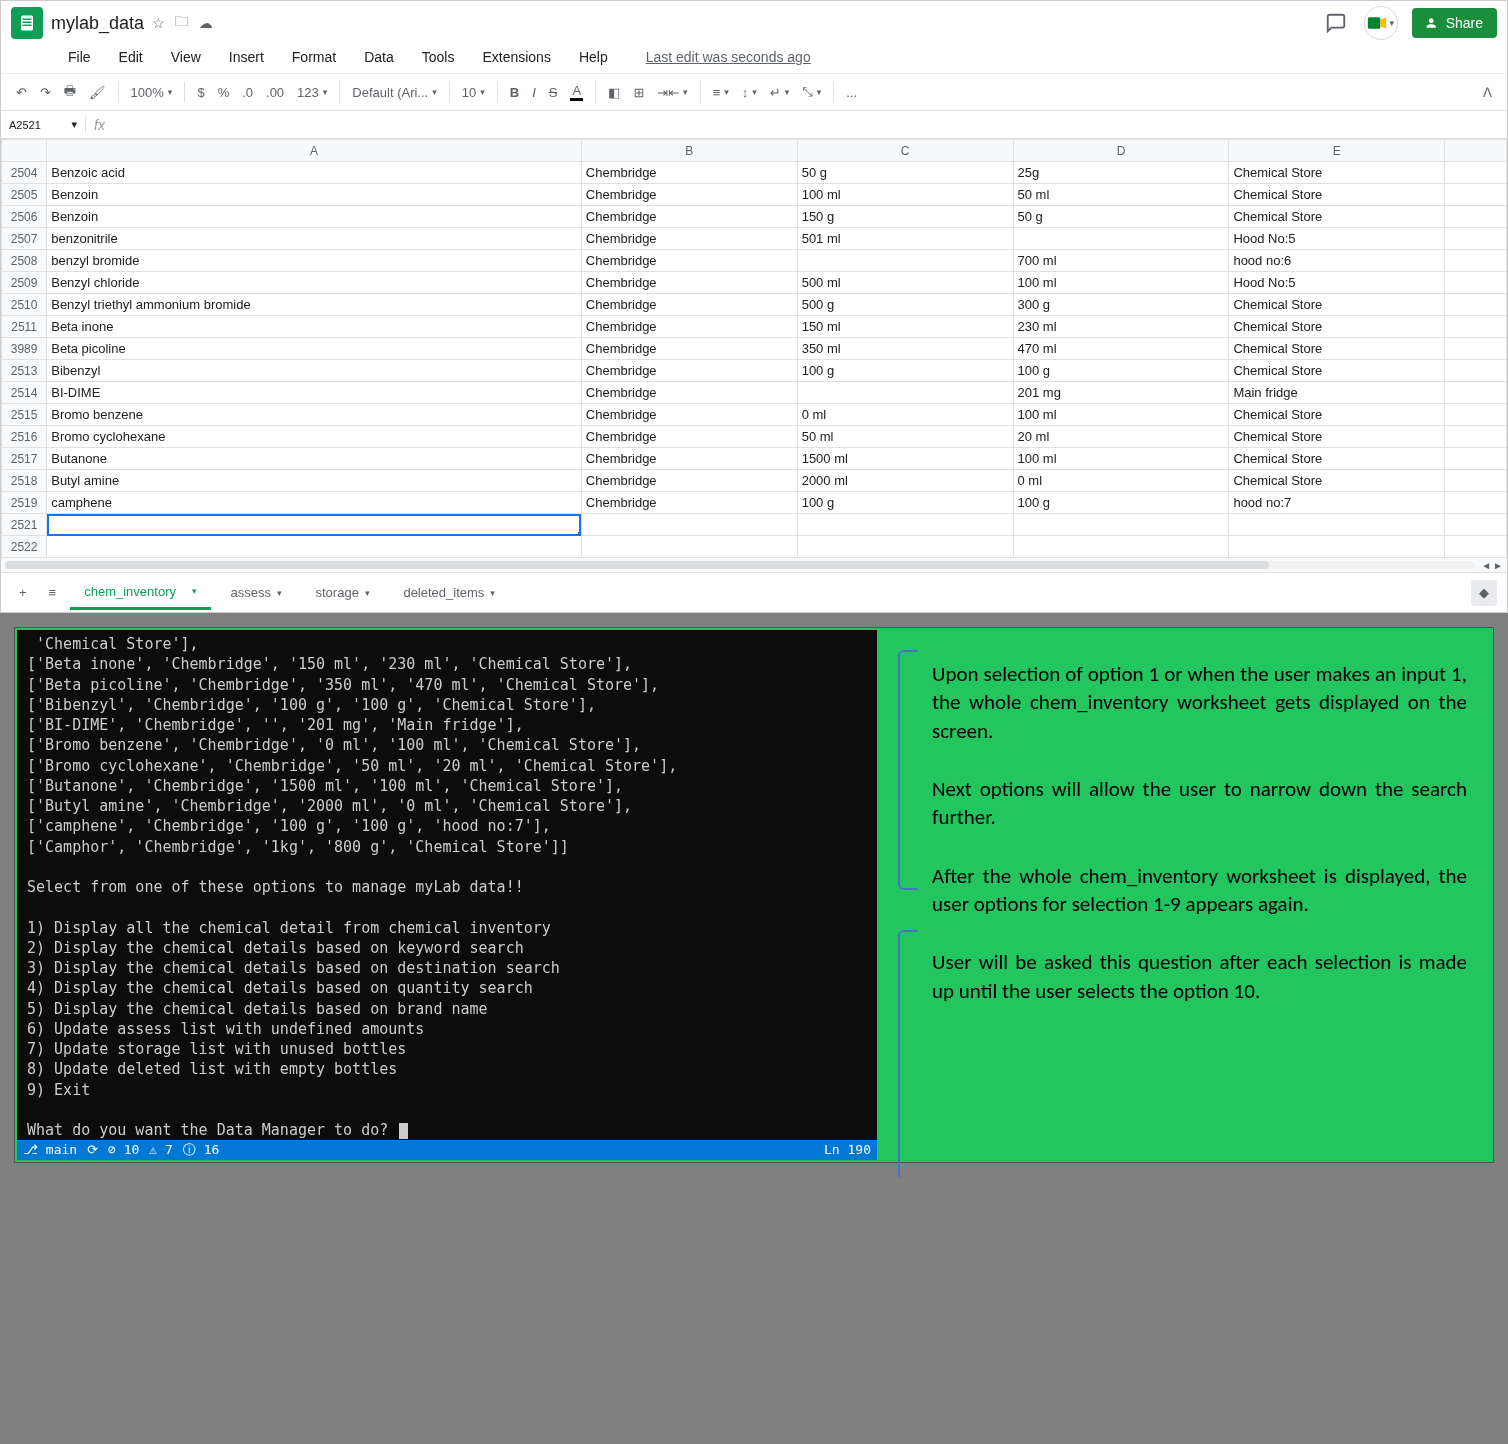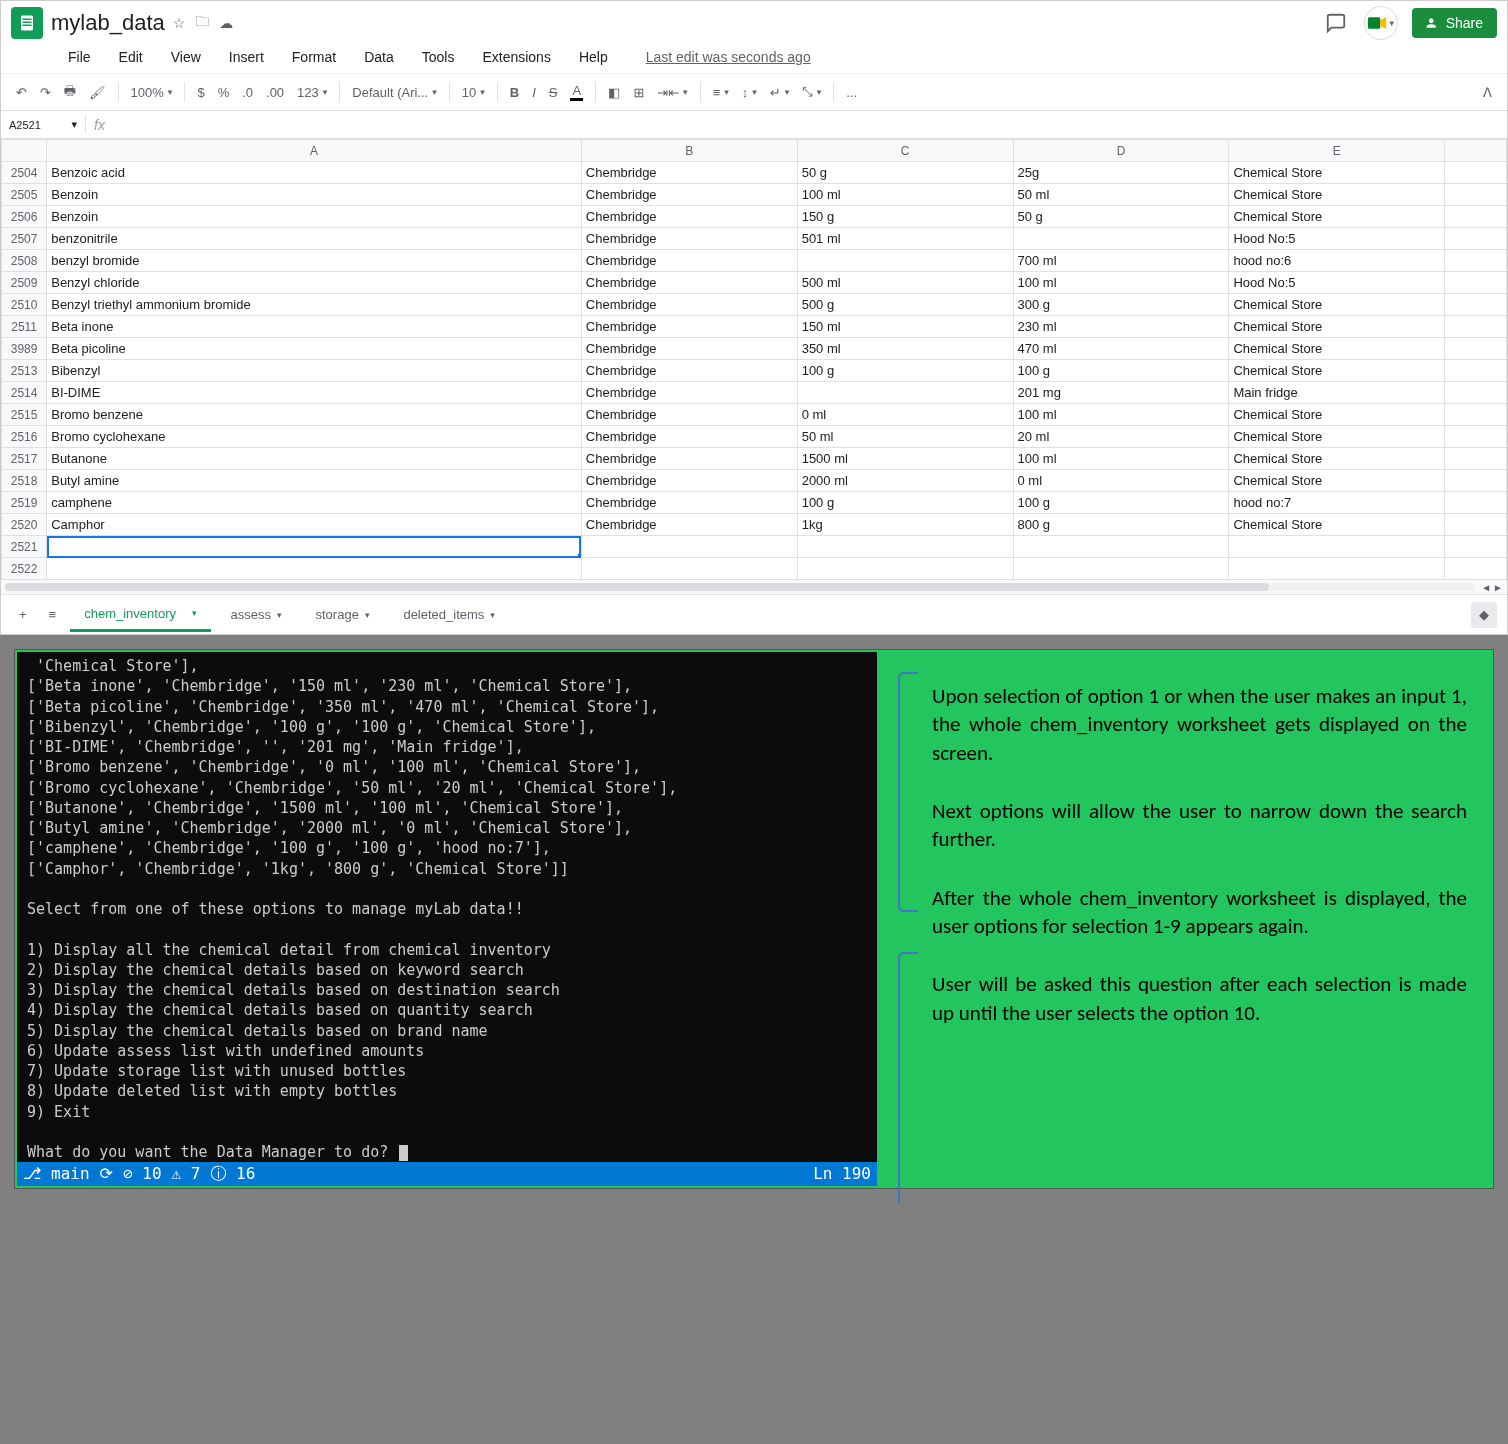--- a/index.html
+++ b/index.html
@@ -3,21 +3,21 @@
 <meta charset="utf-8">
 <style>
   * { box-sizing: border-box; margin: 0; padding: 0; }
   body { font-family: Arial, sans-serif; background: #808080; width: 1508px; }
   
   
   .sheets-app { background: #fff; border: 1px solid #ccc; }
   .titlebar { display: flex; align-items: center; padding: 6px 10px; height: 44px; gap: 8px; }
   .docs-icon { width: 32px; height: 32px; background: #0f9d58; border-radius: 4px; display: flex; align-items: center; justify-content: center; }
   .docs-icon svg { width: 18px; height: 22px; }
-  .doc-title { font-size: 22px; color: #202124; font-weight: 400; }
+  .doc-title { font-size: 18px; color: #202124; font-weight: 400; }
   .title-icons { display: flex; gap: 10px; color: #5f6368; font-size: 14px; align-items: center; }
   .title-icons span { cursor: pointer; }
   .titlebar-right { margin-left: auto; display: flex; align-items: center; gap: 14px; }
   .comment-icon, .meet-icon { width: 28px; height: 28px; display:flex; align-items:center; justify-content:center; color:#5f6368; cursor:pointer;}
   .meet-badge { width: 34px; height: 34px; border-radius: 50%; border:1px solid #dadce0; display:flex; align-items:center; justify-content:center; position:relative;}
   .share-btn { background: #1a8e3c; color: #fff; padding: 7px 14px; border-radius: 4px; font-size: 14px; font-weight: 500; display:flex; align-items:center; gap:6px; cursor:pointer;}
   
   .menubar { display: flex; align-items: center; gap: 14px; padding: 0 48px 4px 60px; font-size: 14px; color: #202124; }
   .menubar span { padding: 4px 7px; cursor: pointer; border-radius: 3px; }
   .last-edit { color: #5f6368; text-decoration: underline; margin-left: 10px; cursor:pointer;}
@@ -52,21 +52,21 @@
   .sheet-tabs .tab-btn{padding:4px 8px; cursor:pointer;}
   .sheet-tab { padding: 8px 14px; cursor:pointer; display:flex; align-items:center; gap:6px; border-radius: 3px 3px 0 0;}
   .sheet-tab.active { color:#0f9d58; border-bottom: 3px solid #0f9d58; font-weight:500;gap:16px;}
   .sheet-tab .dd{font-size:9px;}
   .explore-btn{margin-left:auto; width:26px; height:26px; background:#e8eaed; border-radius:3px; display:flex; align-items:center; justify-content:center;}
   
   
   .composite { display:flex; margin: 14px 14px; gap: 25px; border:1px solid #555; padding:2px; background:#22c55e;}
   .terminal { background:#0c0c0c; color:#ccc; font-family: 'Consolas', monospace; font-size: 15px; line-height: 1.35; padding: 4px 10px 0 10px; width: 860px; white-space: pre; overflow:hidden;}
   .terminal .cursor { display:inline-block; width:9px; height:16px; background:#ccc; vertical-align:text-bottom; margin-left:2px;}
-  .statusbar{ background:#0078d4; color:#fff; font-family:'Consolas',monospace; font-size:16px; padding:1px 6px; display:flex; gap:10px; align-items:center; margin:0 -10px;}
+  .statusbar{ background:#0078d4; color:#fff; font-family:'Consolas',monospace; font-size:13px; padding:1px 6px; display:flex; gap:10px; align-items:center; margin:0 -10px;}
   .statusbar .warn{color:#fff;}
   .statusbar .right{margin-left:auto;}
   
   .annotations { flex:1; position:relative; padding: 30px 24px 10px 30px;}
   .ann-block { font-family: 'Calibri', Arial, sans-serif; font-size: 21px; color:#000; line-height:1.35; text-align: justify; margin-bottom: 30px;}
   .brace { position:absolute; left:-4px; width:20px; border-left:2px solid #4472c4; border-top:2px solid #4472c4; border-bottom:2px solid #4472c4; border-radius: 6px 0 0 6px;}
   .brace1{ top:20px; height:240px;}
   .brace2{ top:300px; height:280px;}
 </style>
 </head>
@@ -350,29 +350,20 @@
           <tr>
             <td class="rowhdr">2519</td>
     <td class="">camphene</td>
     <td>Chembridge</td>
     <td>100 g</td>
     <td>100 g</td>
     <td>hood no:7</td>
     <td></td>
           </tr>
           <tr>
-            <td class="rowhdr">2520</td>
-    <td class="">Camphor</td>
-    <td>Chembridge</td>
-    <td>1kg</td>
-    <td>800 g</td>
-    <td>Chemical Store</td>
-    <td></td>
-          </tr>
-          <tr>
             <td class="rowhdr">2521</td>
     <td class="active-cell"></td>
     <td></td>
     <td></td>
     <td></td>
     <td></td>
     <td></td>
           </tr>
           <tr>
             <td class="rowhdr">2522</td>

